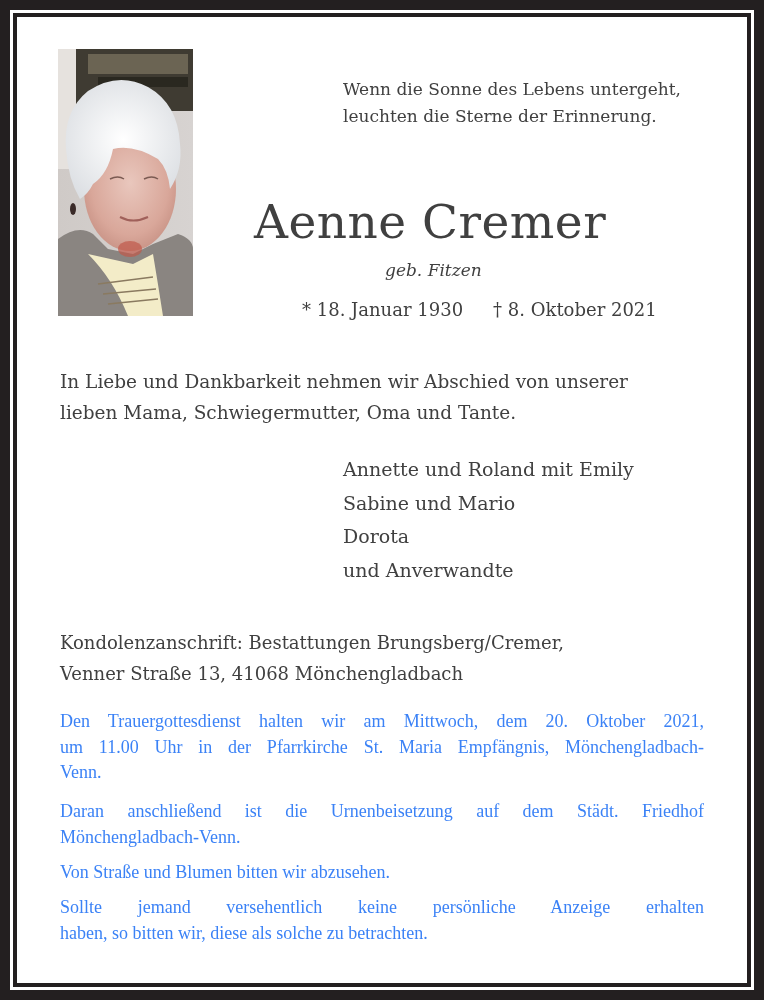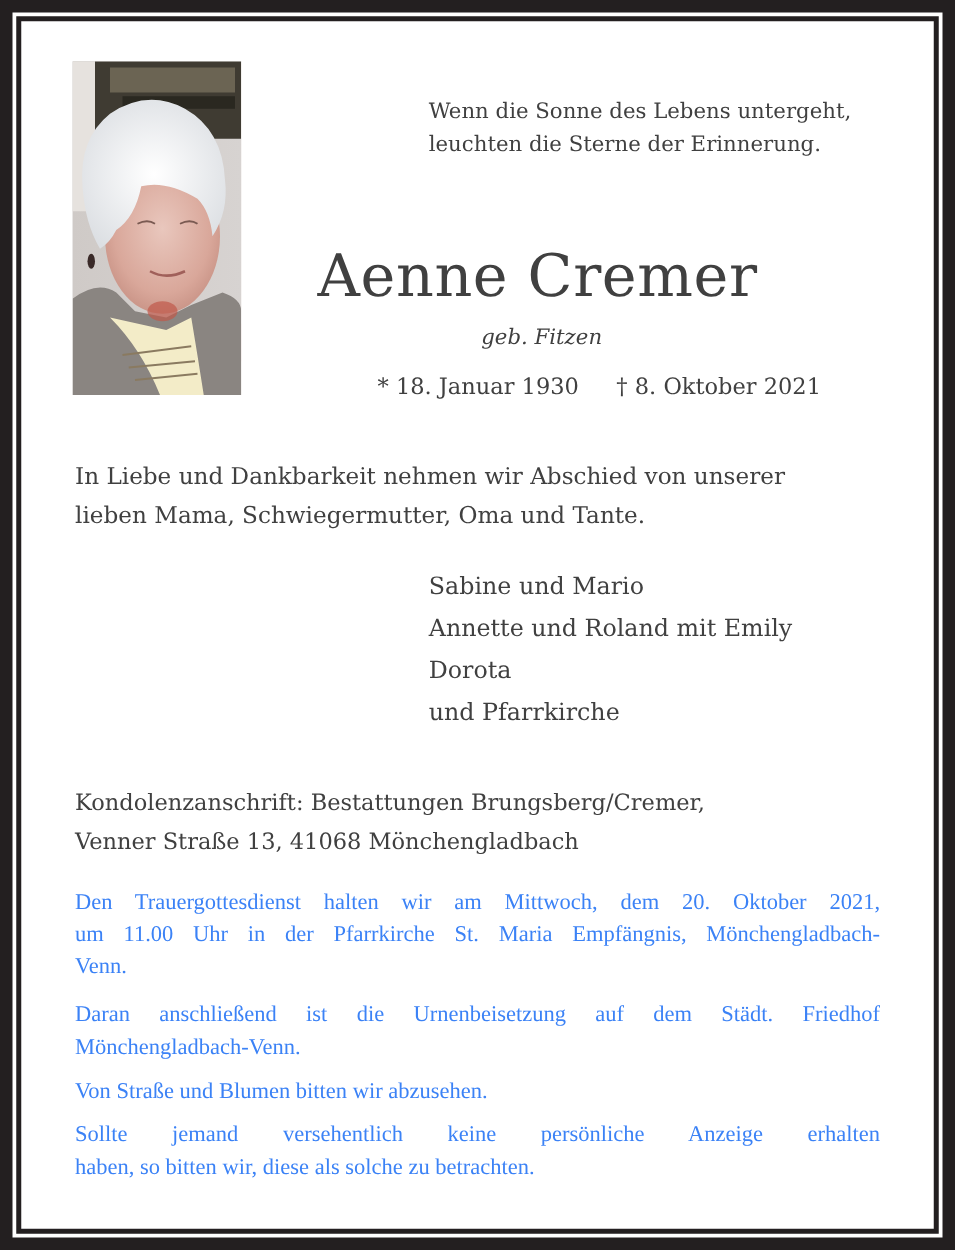--- a/index.html
+++ b/index.html
@@ -108,24 +108,24 @@
 <div class="maiden serif">geb. Fitzen</div>
 
 <div class="dates serif"><span>*</span> <span>18. Januar 1930</span><span class="gap"></span><span>†</span> <span>8. Oktober 2021</span></div>
 
 <div class="farewell serif">
   <span class="line">In Liebe und Dankbarkeit nehmen wir Abschied von unserer</span>
   <span class="line">lieben Mama, Schwiegermutter, Oma und Tante.</span>
 </div>
 
 <div class="family serif">
+  <span class="line">Annette und Roland mit Emily</span>
   <span class="line">Sabine und Mario</span>
-  <span class="line">Annette und Roland mit Emily</span>
   <span class="line">Dorota</span>
-  <span class="line">und Pfarrkirche</span>
+  <span class="line">und Anverwandte</span>
 </div>
 
 <div class="condolence serif">
   <span class="line">Kondolenzanschrift: Bestattungen Brungsberg/Cremer,</span>
   <span class="line">Venner Straße 13, 41068 Mönchengladbach</span>
 </div>
 
 <div class="small s1">
   <span class="jline">Den Trauergottesdienst halten wir am Mittwoch, dem 20. Oktober 2021,</span>
   <span class="jline">um 11.00 Uhr in der Pfarrkirche St. Maria Empfängnis, Mönchengladbach-</span>

